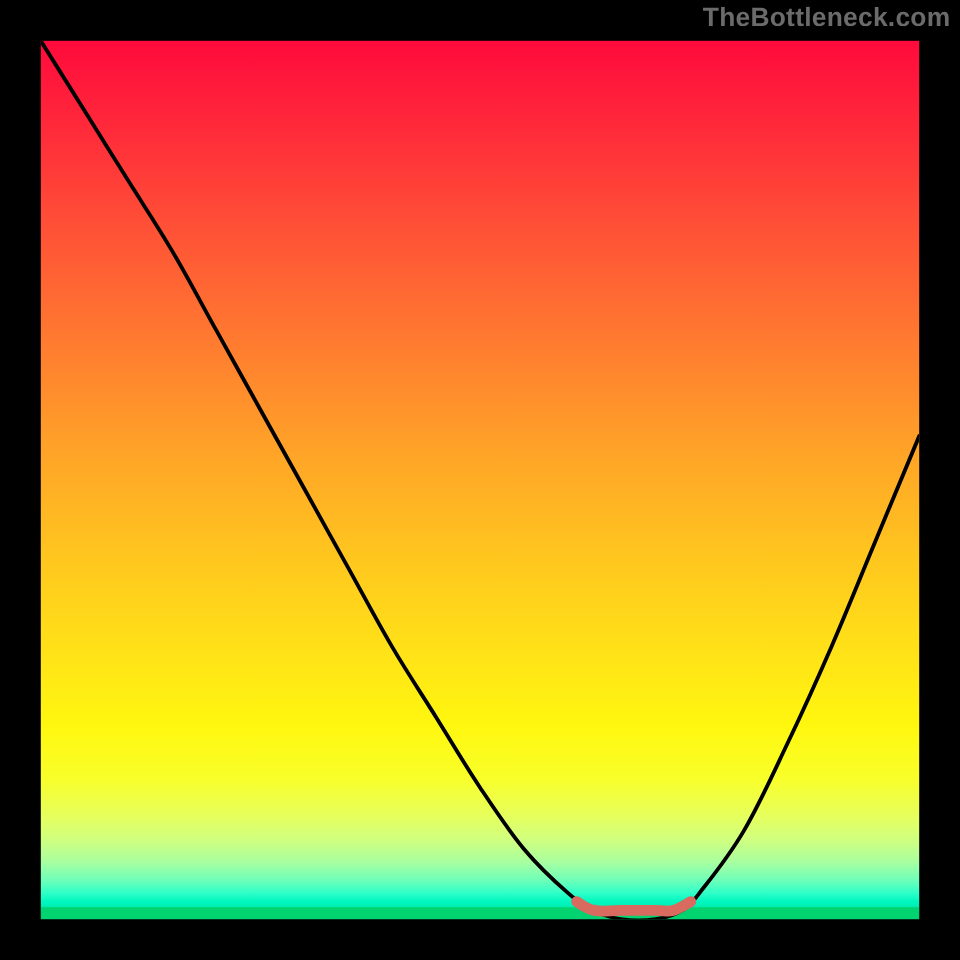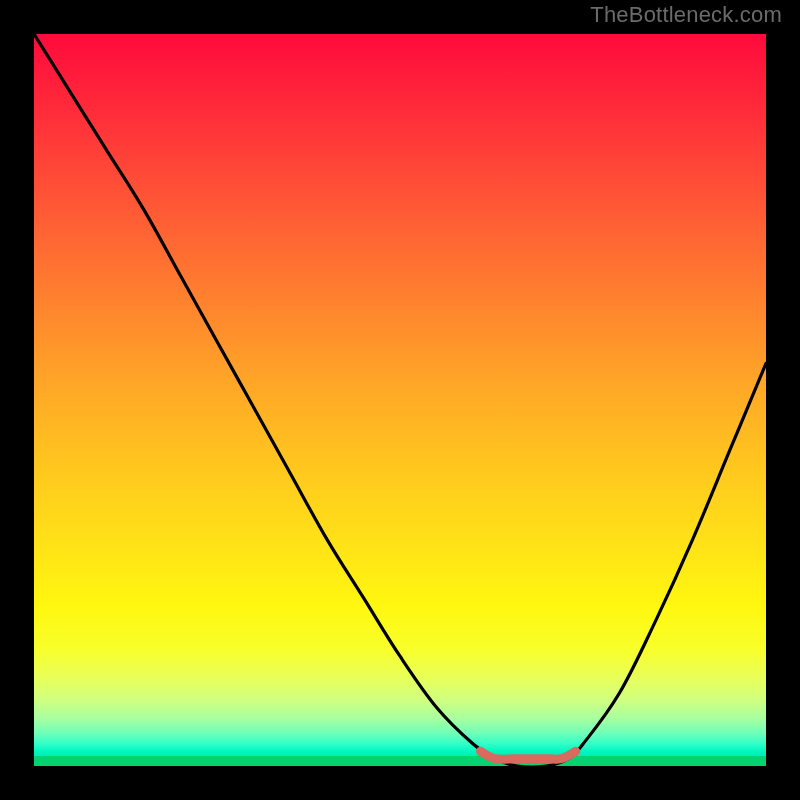--- a/index.html
+++ b/index.html
@@ -59,25 +59,25 @@
     position: absolute;
     left: 0;
     top: 0;
     width: 732px;
     height: 732px;
     overflow: visible;
   }
   .attribution {
     position: absolute;
     top: 2px;
-    right: 18px;
+    right: 8px;
     color: #6b6b6b;
     font-size: 22px;
     letter-spacing: 0.2px;
-    font-weight: 400;
+    font-weight: 700;
   }
 </style>
 </head>
 <body>
 
 <div class="attribution">TheBottleneck.com</div>
 
 <div class="frame">
   <div class="plot-area">
     <div class="green-band"></div>

